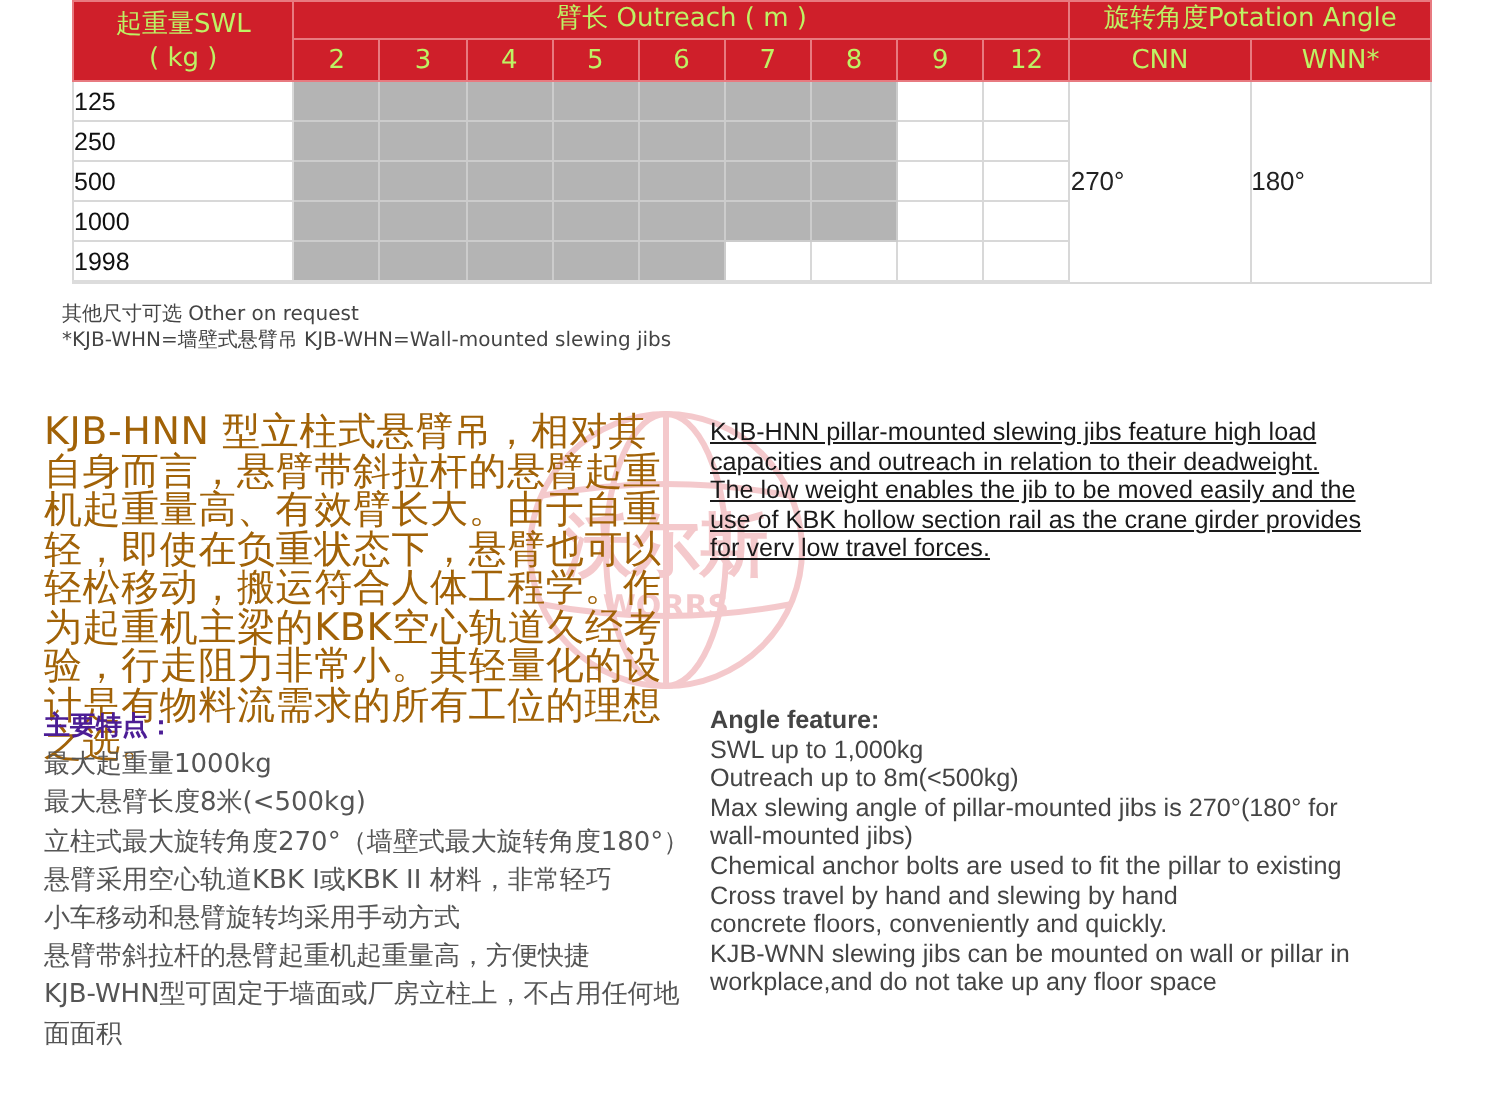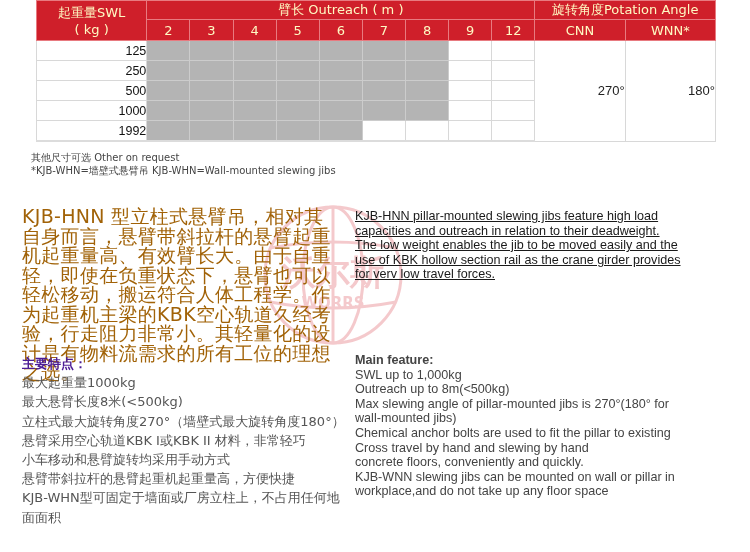--- a/index.html
+++ b/index.html
@@ -1,27 +1,27 @@
 <!DOCTYPE html>
 <html><head>
   <meta charset="utf-8">
   <style>
     html, body { margin: 0; padding: 0; background: #ffffff; }
     body { width: 750px; height: 552px; position: relative; overflow: hidden;
            font-family: "DejaVu Sans", "Liberation Sans", sans-serif; color: #333; }
 
     
     .spec-table { position: absolute; left: 36px; top: 0; width: 680px; border-collapse: collapse; table-layout: fixed; }
-    .spec-table th { background: #cf1f2a; color: #fef9c3; font-weight: normal; text-align: center; padding: 0;
+    .spec-table th { background: #cf1f2a; color: #bef264; font-weight: normal; text-align: center; padding: 0;
                      border: 1px solid #e87a80; font-family: "DejaVu Sans", sans-serif; }
     .spec-table th.h-swl { font-size: 13px; height: 39px; line-height: 17px; }
     .spec-table th.h-out { font-size: 13px; height: 18px; line-height: 18px; }
     .spec-table th.h-rot { font-size: 13px; height: 18px; line-height: 18px; }
     .spec-table th.h-num { font-size: 13px; height: 19px; line-height: 19px; }
-    .spec-table td { border: 1px solid #d8d8d8; height: 19px; padding: 0; text-align: right;
+    .spec-table td { border: 1px solid #d8d8d8; height: 19px; padding: 0; text-align: left;
                      font-family: "Liberation Sans", sans-serif; font-size: 12.5px; color: #222; }
     .spec-table td.swl { color: #111; }
     .spec-table td.gray { background: #b4b4b4; border-color: #cccccc; }
     .spec-table td.angle { font-size: 13px; color: #222; }
     .spec-table tr:last-child td { border-bottom: 2px solid #dcdcdc; }
 
     
     .notes { position: absolute; left: 31px; top: 151px; font-size: 10px; line-height: 13px; color: #444; }
 
     
@@ -126,21 +126,21 @@
         <td class="gray"></td>
       <td class="gray"></td>
         <td class="gray"></td>
       <td class="gray"></td>
         <td class="gray"></td>
       <td class="gray"></td>
         <td></td>
       <td></td>
     </tr>
     <tr>
-      <td class="swl">1992</td>
+      <td class="swl">1998</td>
       <td class="gray"></td>
         <td class="gray"></td>
       <td class="gray"></td>
         <td class="gray"></td>
       <td class="gray"></td>
         <td></td>
       <td></td>
         <td></td>
       <td></td>
     </tr>
@@ -179,21 +179,21 @@
   <span class="line">最大起重量1000kg</span>
   <span class="line">最大悬臂长度8米(&lt;500kg)</span>
   <span class="wrap">立柱式最大旋转角度270°（墙壁式最大旋转角度180°）</span>
   <span class="line">悬臂采用空心轨道KBK I或KBK II 材料，非常轻巧</span>
   <span class="line">小车移动和悬臂旋转均采用手动方式</span>
   <span class="line">悬臂带斜拉杆的悬臂起重机起重量高，方便快捷</span>
   <span class="wrap">KJB-WHN型可固定于墙面或厂房立柱上，不占用任何地面面积</span>
 </div>
 
 <div class="en-features">
-  <span class="line title">Main feature:</span>
+  <span class="line title">Angle feature:</span>
   <span class="line">SWL up to 1,000kg</span>
   <span class="line">Outreach up to 8m(&lt;500kg)</span>
   <span class="line">Max slewing angle of pillar-mounted jibs is 270°(180° for</span>
   <span class="line">wall-mounted jibs)</span>
   <span class="line">Chemical anchor bolts are used to fit the pillar to existing</span>
   <span class="line">Cross travel by hand and slewing by hand</span>
   <span class="line">concrete floors, conveniently and quickly.</span>
   <span class="line">KJB-WNN slewing jibs can be mounted on wall or pillar in</span>
   <span class="line">workplace,and do not take up any floor space</span>
 </div>

